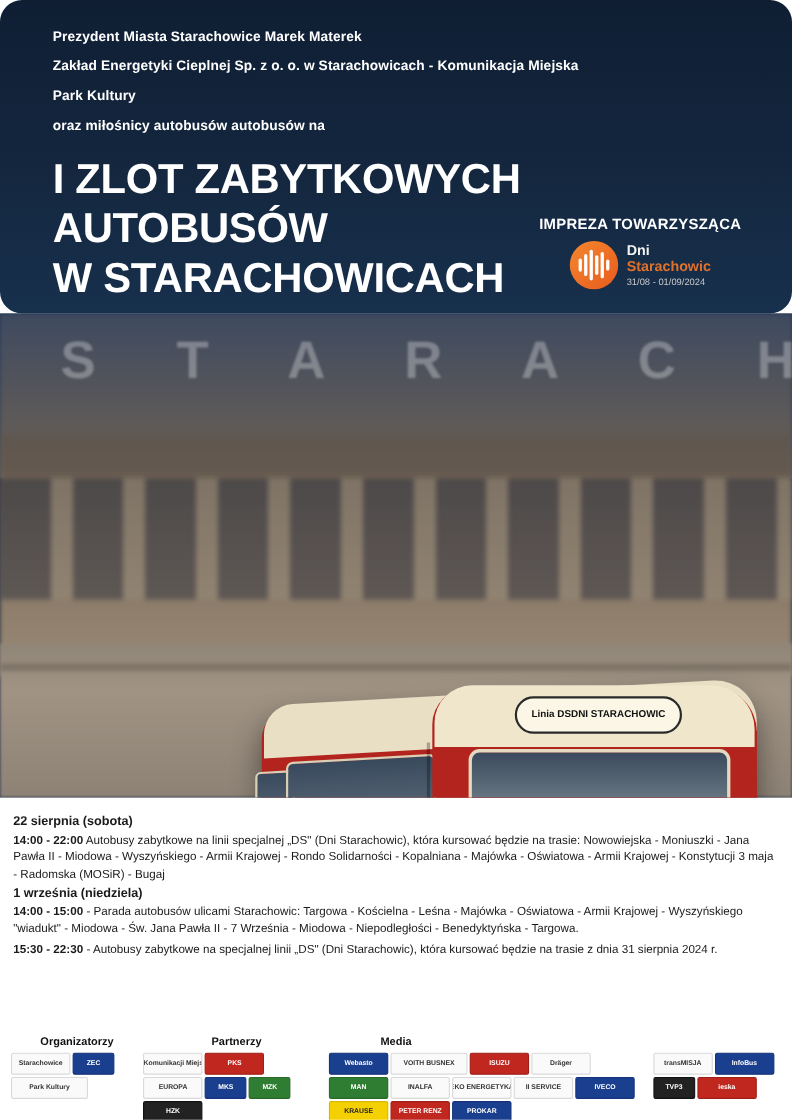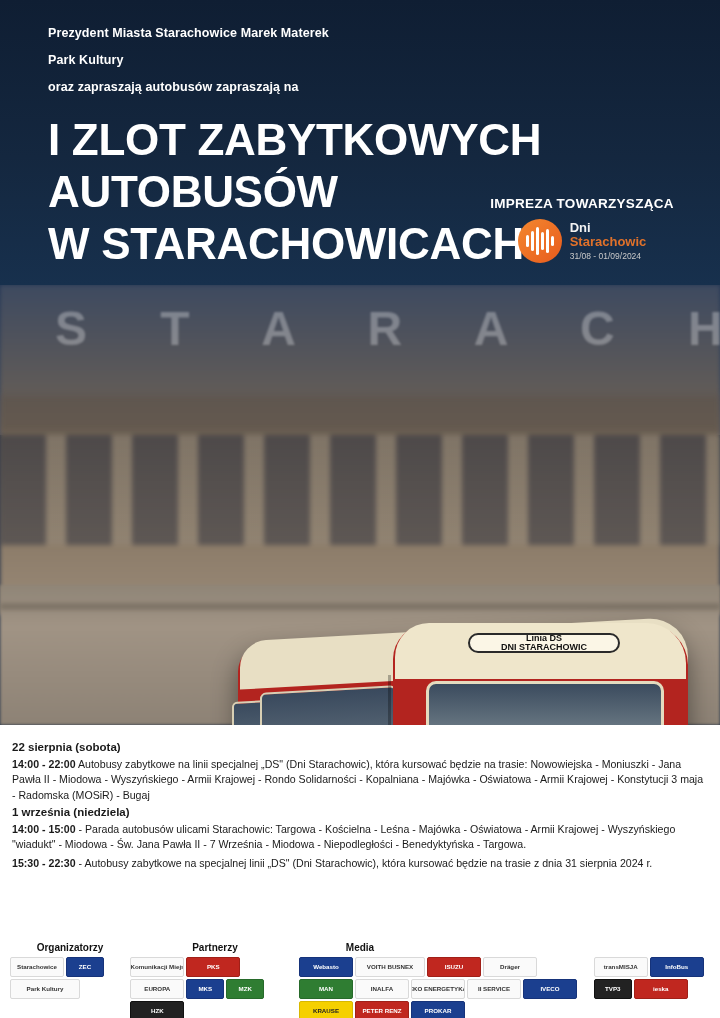--- a/index.html
+++ b/index.html
@@ -13,33 +13,34 @@
   }
 
   
   .poster-top {
     position:relative;
     width:720px;
     height:285px;
     background:linear-gradient(180deg,#0f1e33 0%,#14273f 55%,#17304d 100%);
     color:#ffffff;
     padding:26px 42px 0 48px;
+    border-radius:20px;
   }
   .org-line {
     font-size:12.5px;
     font-weight:bold;
     letter-spacing:0.1px;
     margin-bottom:13px;
     color:#ffffff;
   }
   .org-line.last { margin-bottom:0; }
 
   .title-main {
     margin-top:20px;
-    font-size:44px;
+    font-size:38px;
     font-weight:bold;
     line-height:1.18;
     letter-spacing:-0.3px;
   }
   .title-main .l2 { display:block; }
 
   .date-line {
     margin-top:14px;
     font-size:19px;
     font-weight:normal;
@@ -163,25 +164,25 @@
     position:absolute; left:155px; top:10px; width:295px; height:310px;
     background:#b3241f;
     border-radius:34px 40px 14px 14px;
   }
   .bus-front-top {
     position:absolute; left:157px; top:8px; width:291px; height:56px;
     background:#efe6cb;
     border-radius:34px 40px 0 0;
   }
   .dest-box {
-    position:absolute; left:230px; top:18px; width:152px; height:20px;
+    position:absolute; left:230px; top:18px; width:152px; height:34px;
     background:#fbf6e6;
     border-radius:17px;
     border:2px solid #2a2a2a;
-    display:flex; flex-direction:column; align-items:center; justify-content:center;
+    display:flex; align-items:center; justify-content:center;
     line-height:1.05;
   }
   .dest-box .d1 { font-size:9px; font-weight:bold; color:#111; }
   .dest-box .d2 { font-size:9px; font-weight:bold; color:#111; }
 
   .windshield {
     position:absolute; left:188px; top:66px; width:238px; height:96px;
     background:linear-gradient(180deg,#3b4b5e 0%,#6d7c86 55%,#41505e 100%);
     border-radius:10px;
     border:3px solid #e4dbbf;
@@ -271,22 +272,23 @@
   .logo.blue { background:#1b3f8f; color:#fff; border-color:#16337a; }
   .logo.grn { background:#2f7d32; color:#fff; border-color:#276a2a; }
   .logo.dark { background:#222; color:#fff; border-color:#111; }
   .logo.yel { background:#f5d000; color:#222; border-color:#d8b800; }
 </style>
 </head>
 <body>
 
 <div class="poster-top">
   <div class="org-line">Prezydent Miasta Starachowice Marek Materek</div>
+  <div class="org-line">Zakład Energetyki Cieplnej Sp. z o. o. w Starachowicach - Komunikacja Miejska</div>
   <div class="org-line">Park Kultury</div>
-  <div class="org-line last">oraz zapraszają autobusów  zapraszają na</div>
+  <div class="org-line last">oraz miłośnicy autobusów  autobusów na</div>
 
   <div class="title-main">
     <span class="l1">I ZLOT ZABYTKOWYCH AUTOBUSÓW</span>
     <span class="l2">W STARACHOWICACH</span>
   </div>
 
 
   <div class="side-event">
     <div class="side-event-title">IMPREZA TOWARZYSZĄCA</div>
     <div class="side-event-row">

